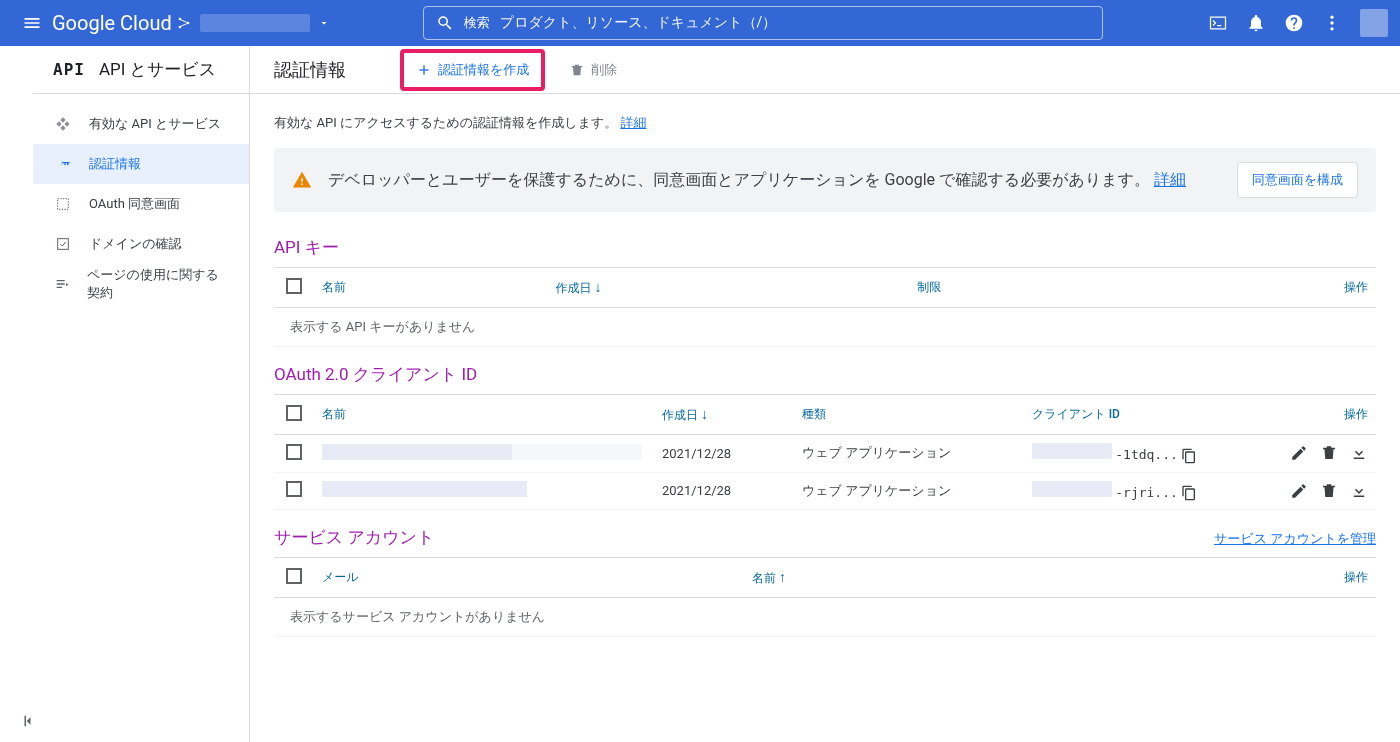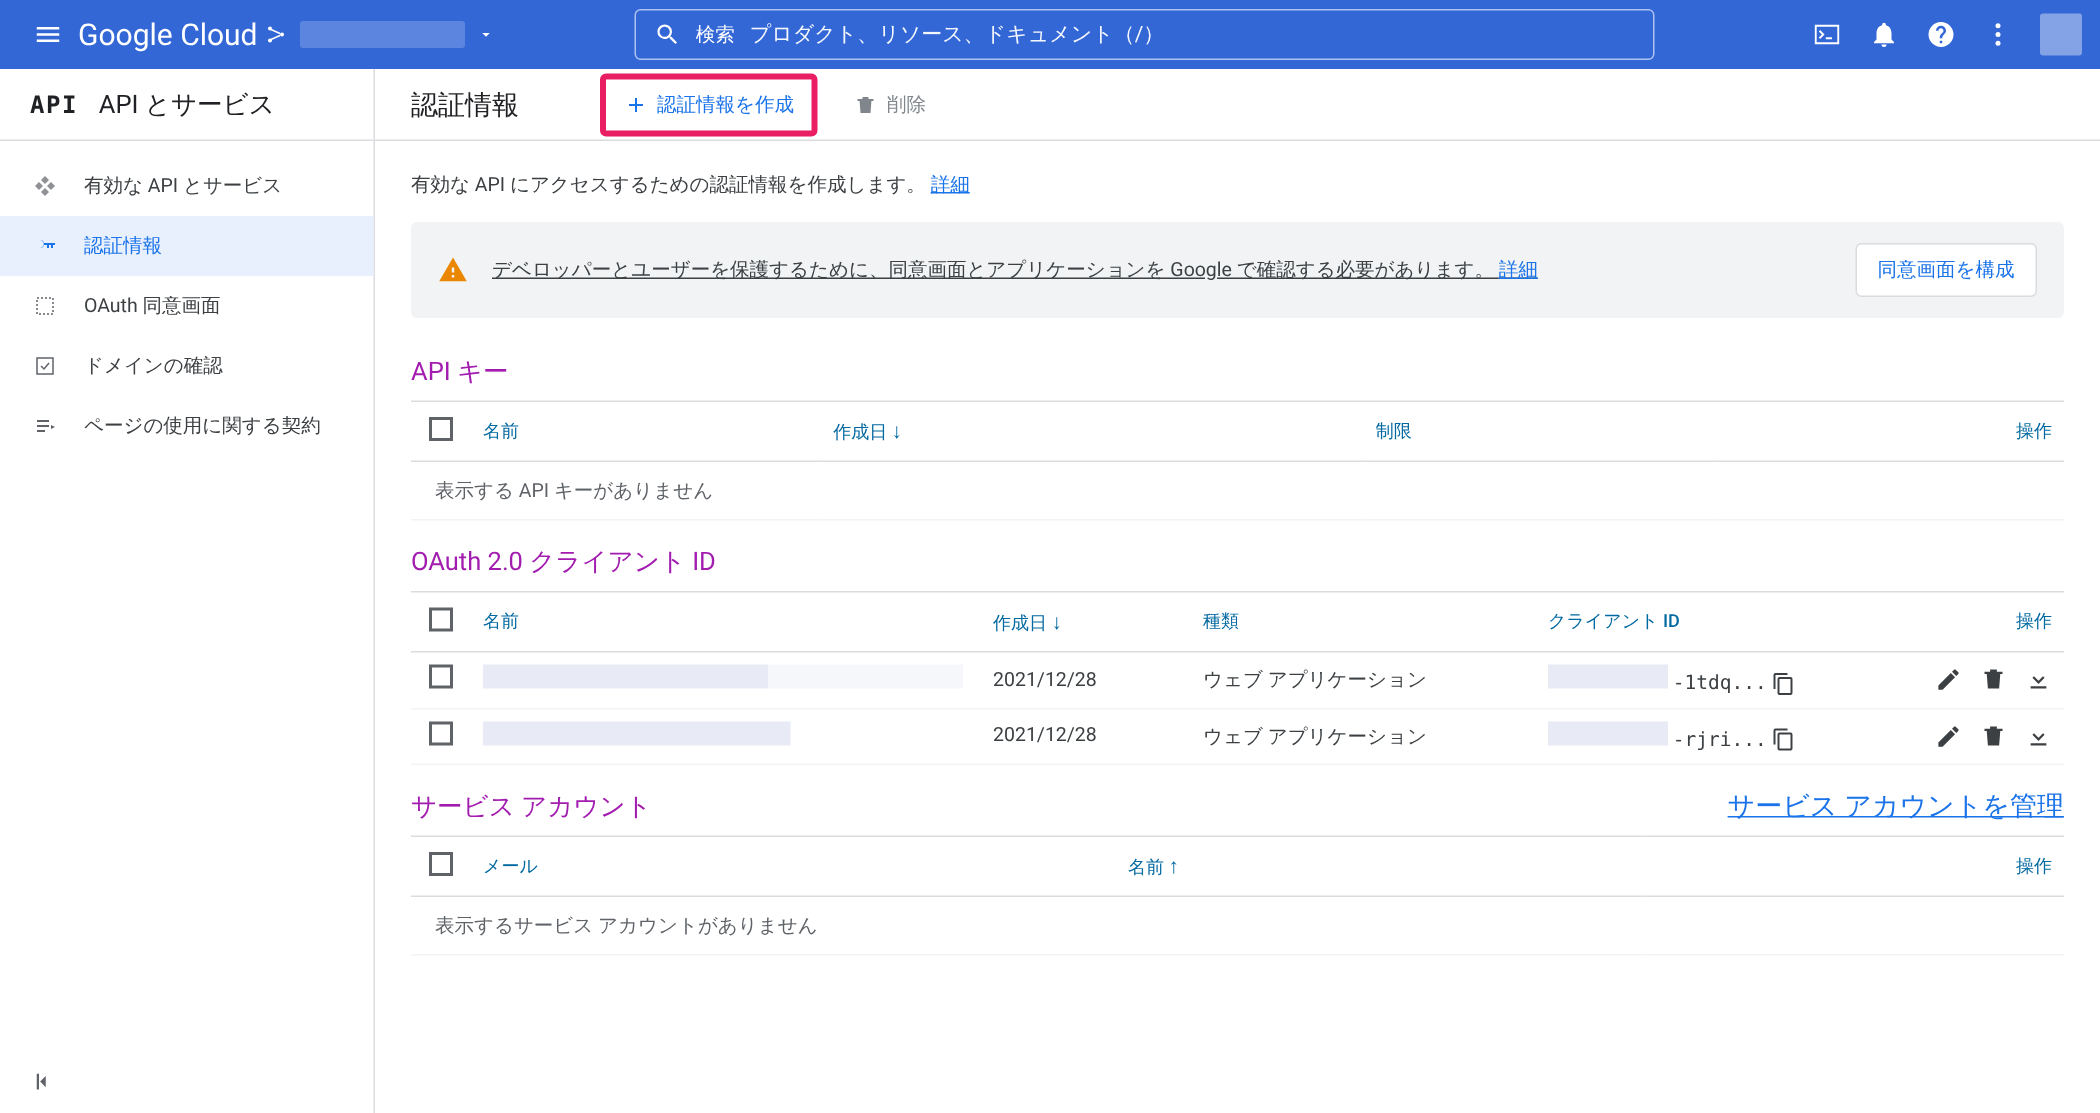--- a/index.html
+++ b/index.html
@@ -14,21 +14,21 @@
 .proj-box { background: rgba(255,255,255,0.2); border-radius: 2px; width: 110px; height: 18px; }
 .search-wrap { flex: 1; display: flex; justify-content: center; }
 .search { width: 680px; height: 34px; border: 1px solid rgba(255,255,255,0.6); border-radius: 4px; display: flex; align-items: center; padding: 16px 12px; gap: 10px; }
 .search-label { font-size: 13px; }
 .search-ph { font-size: 14px; opacity: 0.95; }
 .hdr-icons { display: flex; align-items: center; gap: 18px; margin-left: 12px; }
 .avatar { width: 28px; height: 28px; background: rgba(255,255,255,0.4); border-radius: 2px; }
 
 
 .body { display: flex; height: calc(742px - 46px); }
-.sidebar { width: 250px; border-right: 1px solid #dadce0; display: flex; flex-direction: column; position: relative; }
+.sidebar { width: 250px; border-right: 1px solid #dadce0; display: flex; flex-direction: column; position: relative; padding-left: 33px; }
 .side-title { display: flex; align-items: center; height: 48px; padding: 0 20px; gap: 14px; border-bottom: 1px solid #dadce0; }
 .side-title .api-logo { font-family: monospace; font-weight: 700; font-size: 16px; letter-spacing: 1px; }
 .side-title .txt { font-size: 17px; }
 .side-items { padding-top: 10px; }
 .side-item { display: flex; align-items: center; height: 40px; padding: 0 20px; gap: 16px; cursor: pointer; font-size: 13px; color: #3c4043; }
 .side-item.active { background: #e8f0fe; color: #1a73e8; }
 .side-item.active .ic { color: #1a73e8; }
 .side-item .ic { width: 20px; color: #5f6368; display:flex; justify-content:center; }
 .collapse { position: absolute; bottom: 12px; left: 20px; cursor: pointer; color: #5f6368; }
 
@@ -38,21 +38,21 @@
 .page-title { font-size: 18px; color: #202124; margin-right: 30px; }
 .btn-create { display: flex; align-items: center; gap: 6px; color: #1a73e8; font-size: 13px; font-weight: 500; cursor: pointer; padding: 8px 12px; }
 .highlight-box { border: 4px solid #e91e63; border-radius: 4px; }
 .btn-delete { display: flex; align-items: center; gap: 6px; color: #80868b; font-size: 13px; cursor: pointer; }
 
 .content { padding: 20px 24px; }
 .desc { font-size: 13px; color: #3c4043; margin-bottom: 16px; }
 .link { color: #1a73e8; text-decoration: underline; cursor: pointer; }
 
 .banner { background: #f1f3f4; border-radius: 4px; padding: 14px 18px; display: flex; align-items: center; gap: 16px; margin-bottom: 24px; }
-.banner-text { flex: 1; font-size: 13px; color: #3c4043; text-decoration: underline; }
+.banner-text { flex: 1; font-size: 16px; color: #3c4043; }
 .banner-btn { background: #fff; border: 1px solid #dadce0; border-radius: 4px; padding: 8px 14px; color: #1a73e8; font-size: 13px; font-weight: 500; cursor: pointer; }
 
 .section-title { font-size: 17px; color: #a21caf; margin: 16px 0 8px; }
 
 .tbl { width: 100%; border-collapse: collapse; }
 .tbl th { text-align: left; font-size: 12px; font-weight: 500; color: #0369a1; padding: 10px 8px; border-top: 1px solid #dadce0; border-bottom: 1px solid #dadce0; background: #fff; }
 .tbl th.first { width: 40px; text-align: center; }
 .tbl td { padding: 8px; font-size: 13px; color: #3c4043; border-bottom: 1px solid #f1f3f4; }
 .tbl .empty td { color: #5f6368; padding: 10px 16px; }
 .checkbox { width: 16px; height: 16px; border: 2px solid #5f6368; display: inline-block; }
@@ -60,21 +60,21 @@
 .ops { text-align: right !important; }
 .row-actions { display: flex; gap: 12px; justify-content: flex-end; }
 .ic-btn { cursor: pointer; color: #3c4043; }
 .redact { background: #e8eaf6; height: 16px; display: inline-block; }
 .redact.w1 { width: 190px; }
 .redact.w2 { width: 130px; }
 .redact.w3 { width: 80px; }
 .redact.w4 { width: 205px; }
 
 .section-row { display: flex; align-items: baseline; justify-content: space-between; }
-.manage-link { color: #1a73e8; text-decoration: underline; font-size: 18px; cursor: pointer; }
+.manage-link { color: #1a73e8; text-decoration: underline; font-size: 13px; cursor: pointer; }
 
 svg { display: block; }
 </style>
 </head>
 <body>
 
 <div class="header">
   <div class="hamburger">
     <svg width="20" height="20" viewBox="0 0 24 24" fill="#fff">
         <path d="M3 6h18v2H3zM3 11h18v2H3zM3 16h18v2H3z"></path>

